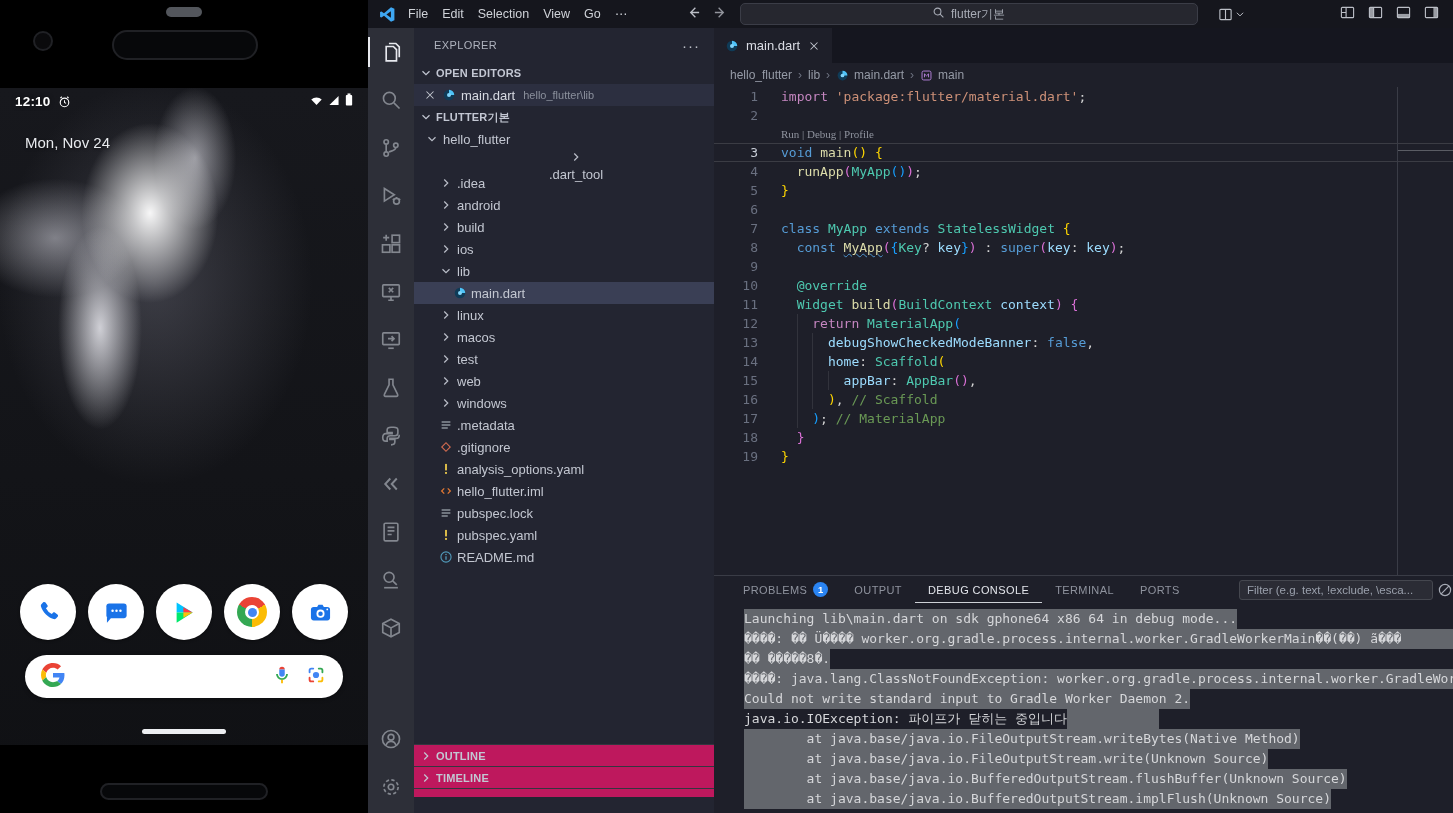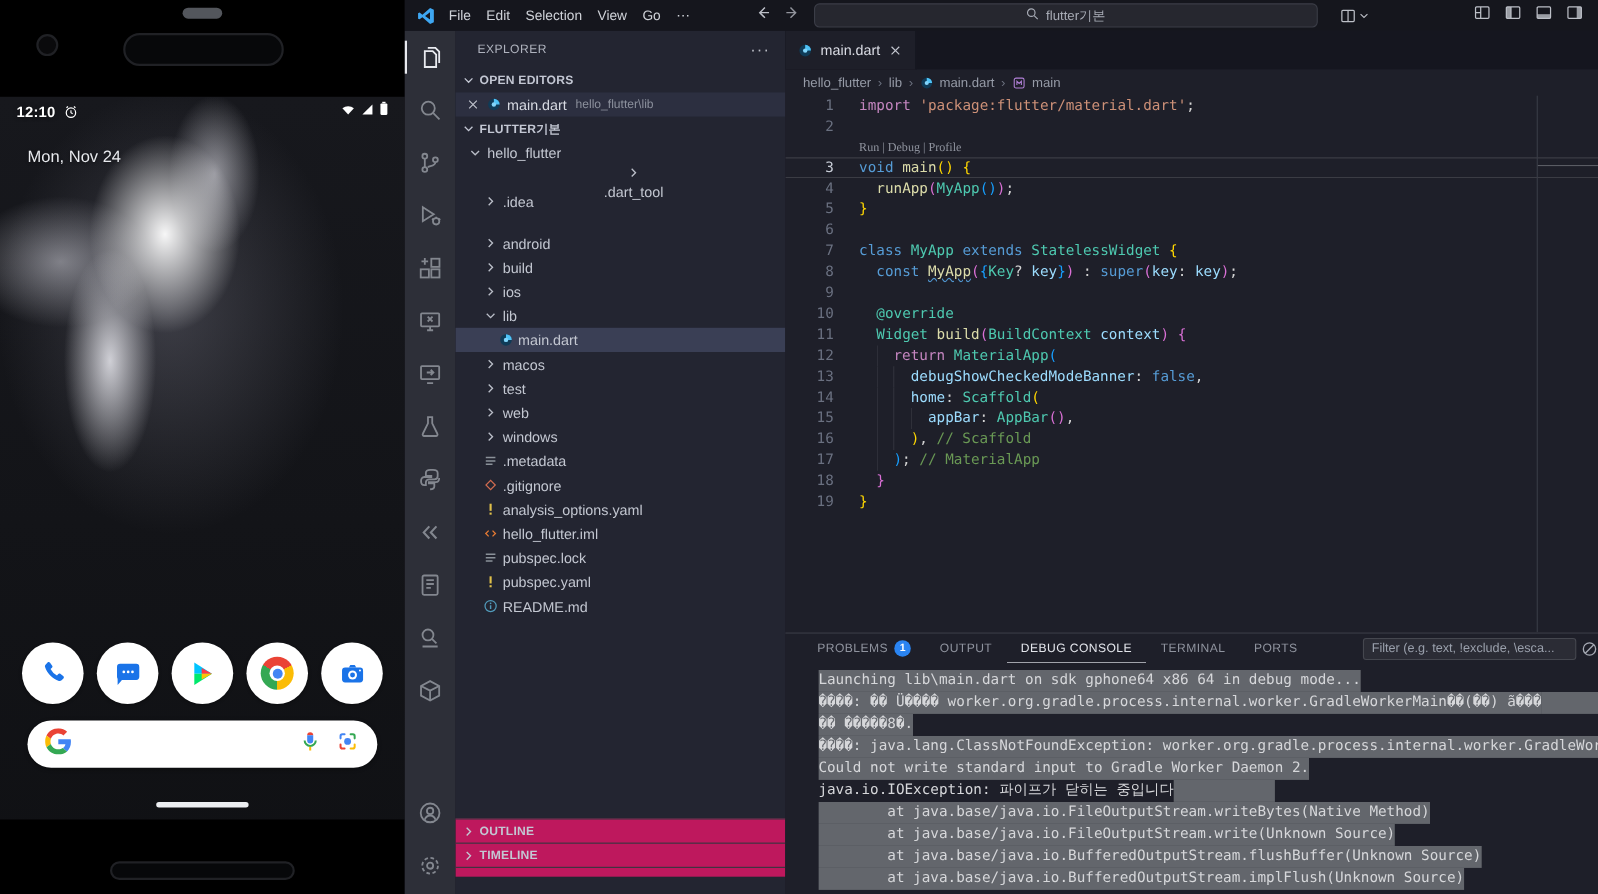--- a/index.html
+++ b/index.html
@@ -442,21 +442,21 @@
               <span>.dart_tool</span>
             </div>
             <div class="row" style="padding-left: 24px;">
               <span class="chev">
                 <svg viewBox="0 0 16 16" fill="none" stroke="#b9bdc7" stroke-width="1.4">
                   <path d="M6 4l4 4-4 4"></path>
                 </svg>
               </span>
               <span>.idea</span>
             </div>
-            <div class="row" style="padding-left: 24px; margin-top: 16px;">
+            <div class="row" style="padding-left: 24px;">
               <span class="chev">
                 <svg viewBox="0 0 16 16" fill="none" stroke="#b9bdc7" stroke-width="1.4">
                   <path d="M6 4l4 4-4 4"></path>
                 </svg>
               </span>
               <span>android</span>
             </div>
             <div class="row" style="padding-left: 24px;">
               <span class="chev">
                 <svg viewBox="0 0 16 16" fill="none" stroke="#b9bdc7" stroke-width="1.4">
@@ -483,20 +483,28 @@
             </div>
             <div class="row selected" style="padding-left: 38px;">
               <span class="chev fic">
                 <svg viewBox="0 0 16 16">
                   <circle cx="8" cy="8" r="6" fill="#0f3b57"></circle>
                   <path d="M8 2a6 6 0 0 1 6 6H8z" fill="#4fc3f7"></path>
                   <circle cx="8" cy="8" r="2.3" fill="#81d4fa"></circle>
                 </svg>
               </span>
               <span>main.dart</span>
+            </div>
+            <div class="row" style="padding-left: 24px;">
+              <span class="chev">
+                <svg viewBox="0 0 16 16" fill="none" stroke="#b9bdc7" stroke-width="1.4">
+                  <path d="M6 4l4 4-4 4"></path>
+                </svg>
+              </span>
+              <span>linux</span>
             </div>
             <div class="row" style="padding-left: 24px;">
               <span class="chev">
                 <svg viewBox="0 0 16 16" fill="none" stroke="#b9bdc7" stroke-width="1.4">
                   <path d="M6 4l4 4-4 4"></path>
                 </svg>
               </span>
               <span>macos</span>
             </div>
             <div class="row" style="padding-left: 24px;">

